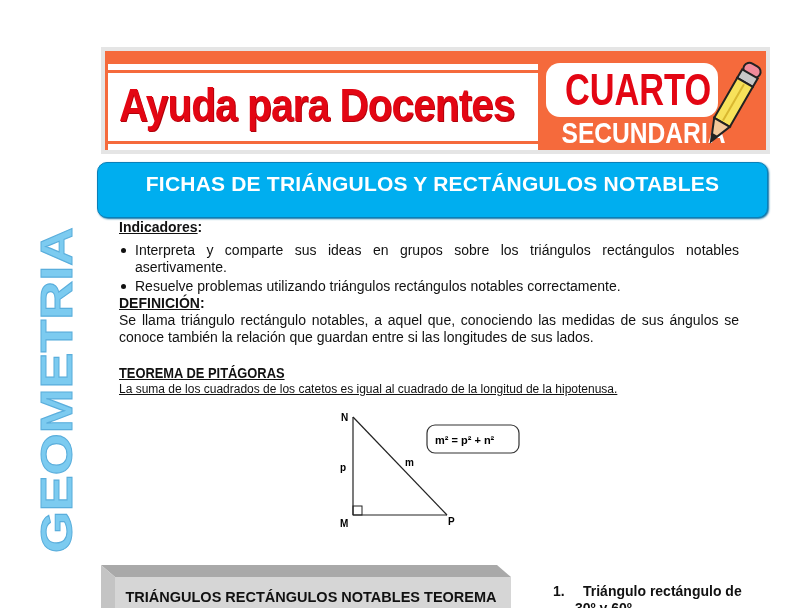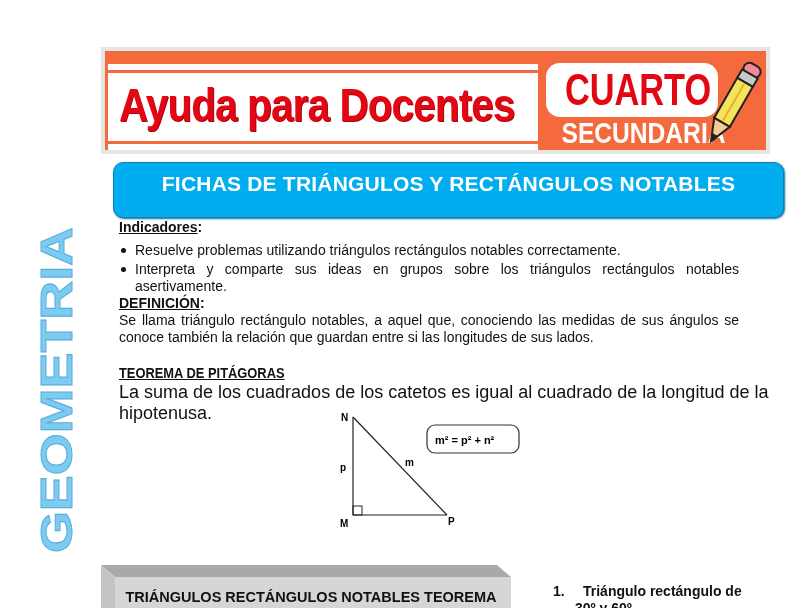--- a/index.html
+++ b/index.html
@@ -5,32 +5,32 @@
   html,body{margin:0;padding:0;}
   body{width:812px;height:608px;overflow:hidden;background:#ffffff;position:relative;font-family:"Liberation Sans",sans-serif;color:#111;}
   .banner{position:absolute;left:101px;top:47px;width:669px;height:107px;background:#e5e5e5;box-sizing:border-box;}
   .banner-inner{position:absolute;left:4px;top:4px;right:4px;bottom:4px;background:#f56a3c;}
   .banner-white{position:absolute;left:3px;top:19px;width:430px;height:68px;background:#fff;border-top:3px solid #f56a3c;border-bottom:3px solid #f56a3c;box-shadow:0 -6px 0 #fff,0 6px 0 #fff;}
   .banner-title{position:absolute;left:14px;top:24px;width:420px;height:60px;font-family:"Liberation Sans",sans-serif;font-weight:bold;font-size:47px;color:#e30613;letter-spacing:-1px;transform:scaleX(0.86);transform-origin:left center;white-space:nowrap;line-height:60px;}
   .cuarto-box{position:absolute;left:441px;top:12px;width:172px;height:54px;background:#fff;border-radius:14px;}
   .cuarto{position:absolute;left:441px;top:12px;width:172px;height:54px;text-align:center;font-weight:bold;font-size:44px;line-height:54px;color:#e30613;transform:scaleX(0.78);}
   .secundaria{position:absolute;left:441px;top:64px;width:172px;height:36px;text-align:center;font-weight:bold;font-size:30px;line-height:36px;color:#fff;transform:scaleX(0.82);}
   .pencil{position:absolute;left:596px;top:6px;width:62px;height:96px;}
-  .title-bar{position:absolute;left:113px;top:162px;width:671px;height:56px;background:#00aeef;border-radius:10px;border:1px solid #0a7fb8;box-sizing:border-box;box-shadow:1px 1px 2px #0a6fa0;}
+  .title-bar{position:absolute;left:97px;top:162px;width:671px;height:56px;background:#00aeef;border-radius:10px;border:1px solid #0a7fb8;box-sizing:border-box;box-shadow:1px 1px 2px #0a6fa0;}
   .title-text{position:absolute;left:0;top:9px;width:100%;text-align:center;color:#fff;font-weight:bold;font-size:21px;letter-spacing:0.2px;}
   .side-word{position:absolute;left:38px;top:225px;width:40px;height:330px;}
   .content{position:absolute;left:119px;top:219px;width:620px;font-size:14px;line-height:17px;}
   .h-ul{font-weight:bold;text-decoration:underline;}
   .bullets{margin:6px 0 0 0;padding:0;list-style:none;}
   .bullets li{position:relative;padding-left:16px;text-align:justify;margin-bottom:2px;}
   .bullets li::before{content:"";position:absolute;left:2px;top:6px;width:5px;height:5px;background:#111;border-radius:50%;}
   .just{text-align:justify;}
   .teorema{position:absolute;left:119px;top:365px;font-size:14px;}
   .teorema-h{font-weight:bold;text-decoration:underline;}
-  .teorema-p{position:absolute;left:119px;top:382px;font-size:18px;}
+  .teorema-p{position:absolute;left:119px;top:382px;font-size:12px;text-decoration:underline;}
   .diagram{position:absolute;left:335px;top:405px;width:200px;height:125px;}
   .bottom-bar{position:absolute;left:101px;top:565px;width:410px;height:43px;}
   .bottom-label{position:absolute;left:0;top:24px;width:410px;text-align:center;font-weight:bold;font-size:14.5px;color:#111;}
   .item1{position:absolute;left:553px;top:583px;font-weight:bold;font-size:14px;}
   .item1 .num{display:inline-block;width:30px;}
   .item1-l2{position:absolute;left:575px;top:600px;font-weight:bold;font-size:14px;}
 </style>
 </head>
 <body>
 
@@ -60,22 +60,22 @@
 
 <svg class="side-word" viewBox="0 0 40 330">
   <text id="sideText" x="0" y="0" transform="translate(34 328) rotate(-90)" font-family="Liberation Sans, sans-serif" font-weight="bold" font-size="44" fill="#7ccbf0" stroke="#5aaedc" stroke-width="1" textLength="326" lengthAdjust="spacingAndGlyphs">GEOMETRIA</text>
 </svg>
 
 <div class="content">
   <div>
     <span class="h-ul">Indicadores</span><b>:</b>
   </div>
   <ul class="bullets">
+    <li>Interpreta y comparte sus ideas en grupos sobre los triángulos rectángulos notables asertivamente.</li>
     <li>Resuelve problemas utilizando triángulos rectángulos notables correctamente.</li>
-    <li>Interpreta y comparte sus ideas en grupos sobre los triángulos rectángulos notables asertivamente.</li>
   </ul>
   <div style="margin-top:-2px;">
     <span class="h-ul">DEFINICIÓN</span><b>:</b>
   </div>
   <div class="just">Se llama triángulo rectángulo notables, a aquel que, conociendo las medidas de sus ángulos se conoce también la relación que guardan entre si las longitudes de sus lados.</div>
 </div>
 
 <div class="teorema">
   <span class="teorema-h" style="display:inline-block;transform:scaleX(0.92);transform-origin:left;">TEOREMA DE PITÁGORAS</span>
 </div>

